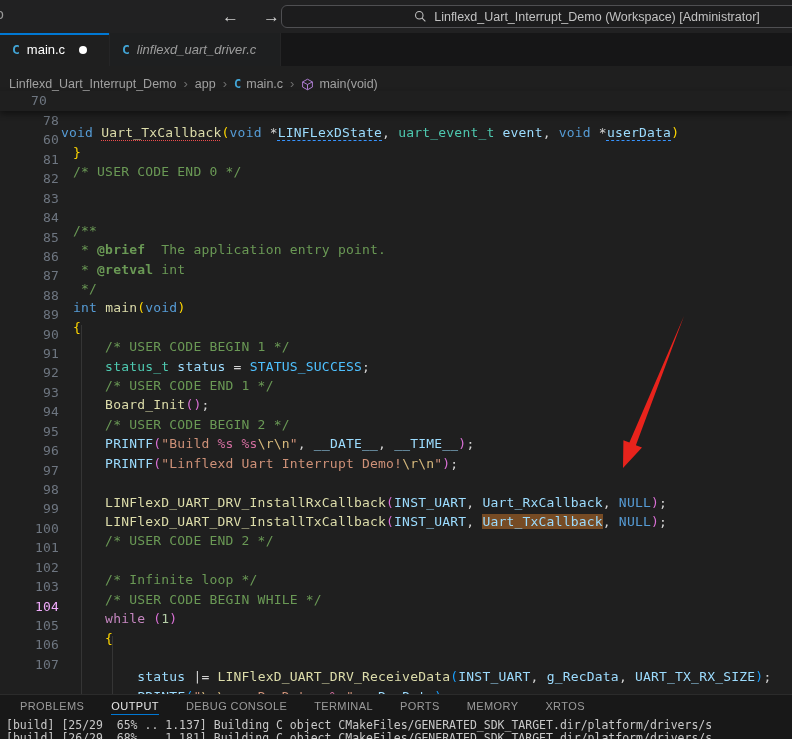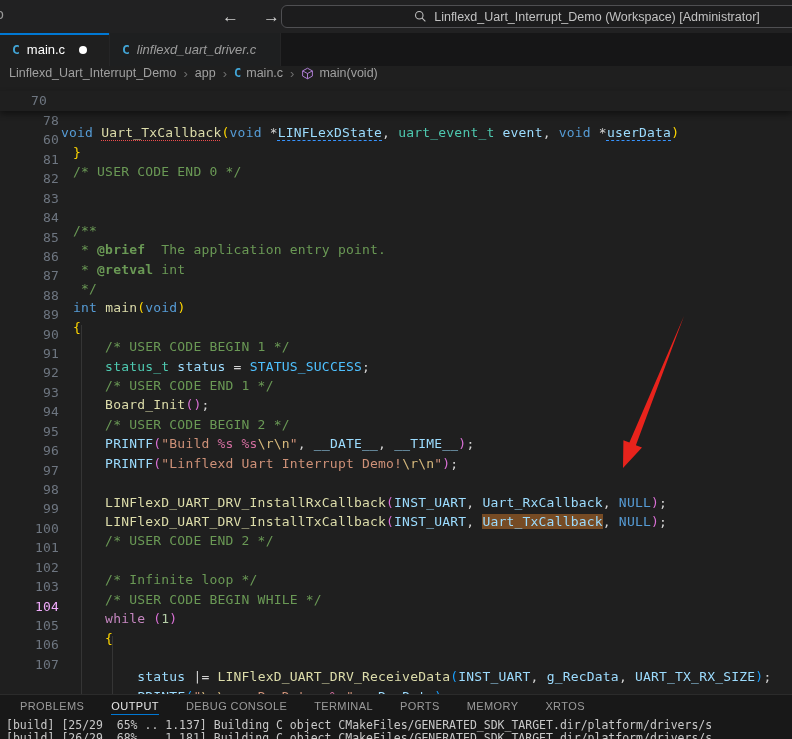--- a/index.html
+++ b/index.html
@@ -24,21 +24,21 @@
   .tab{height:33px;display:flex;align-items:center;padding:0 12px;box-sizing:border-box;position:relative;border-right:1px solid #252526;}
   .tab .c-icon{color:#42a5d6;font-weight:bold;font-size:13px;margin-right:7px;font-family:"DejaVu Sans Mono",monospace;}
   .tab-active{background:#1f1f1f;width:110px;}
   .tab-active::before{content:"";position:absolute;left:0;top:0;right:0;height:2px;background:#0078d4;}
   .tab-active .tab-label{color:#ffffff;font-size:13px;}
   .tab-dot{width:8px;height:8px;border-radius:50%;background:#ffffff;margin-left:14px;}
   .tab-preview{background:#1e1f20;width:171px;}
   .tab-preview .tab-label{color:#9d9d9d;font-size:13px;font-style:italic;}
   
   .breadcrumb{position:absolute;left:0;top:66px;width:792px;height:25px;background:#1f1f1f;
-    display:flex;align-items:flex-start;padding-left:9px;box-sizing:border-box;gap:7px;
+    display:flex;align-items:flex-end;padding-left:9px;box-sizing:border-box;gap:7px;
     color:#a0a0a0;font-size:12.5px;}
   .crumb-sep{color:#6e6e6e;font-size:13px;}
   .crumb{display:flex;align-items:center;gap:5px;}
   .crumb .c-icon{color:#42a5d6;font-weight:bold;font-size:12px;font-family:"DejaVu Sans Mono",monospace;}
   
   .code-font{font-family:"DejaVu Sans Mono",monospace;font-size:13px;letter-spacing:0.2px;}
   .sticky{position:absolute;left:0;top:91px;width:792px;height:20px;background:#1f1f1f;
     box-shadow:0 3px 6px rgba(0,0,0,0.45);z-index:5;}
   .codearea{position:absolute;left:12px;top:111px;width:792px;height:583px;background:#1f1f1f;}
   .row{display:flex;height:19.43px;line-height:19.43px;white-space:pre;position:relative;}

